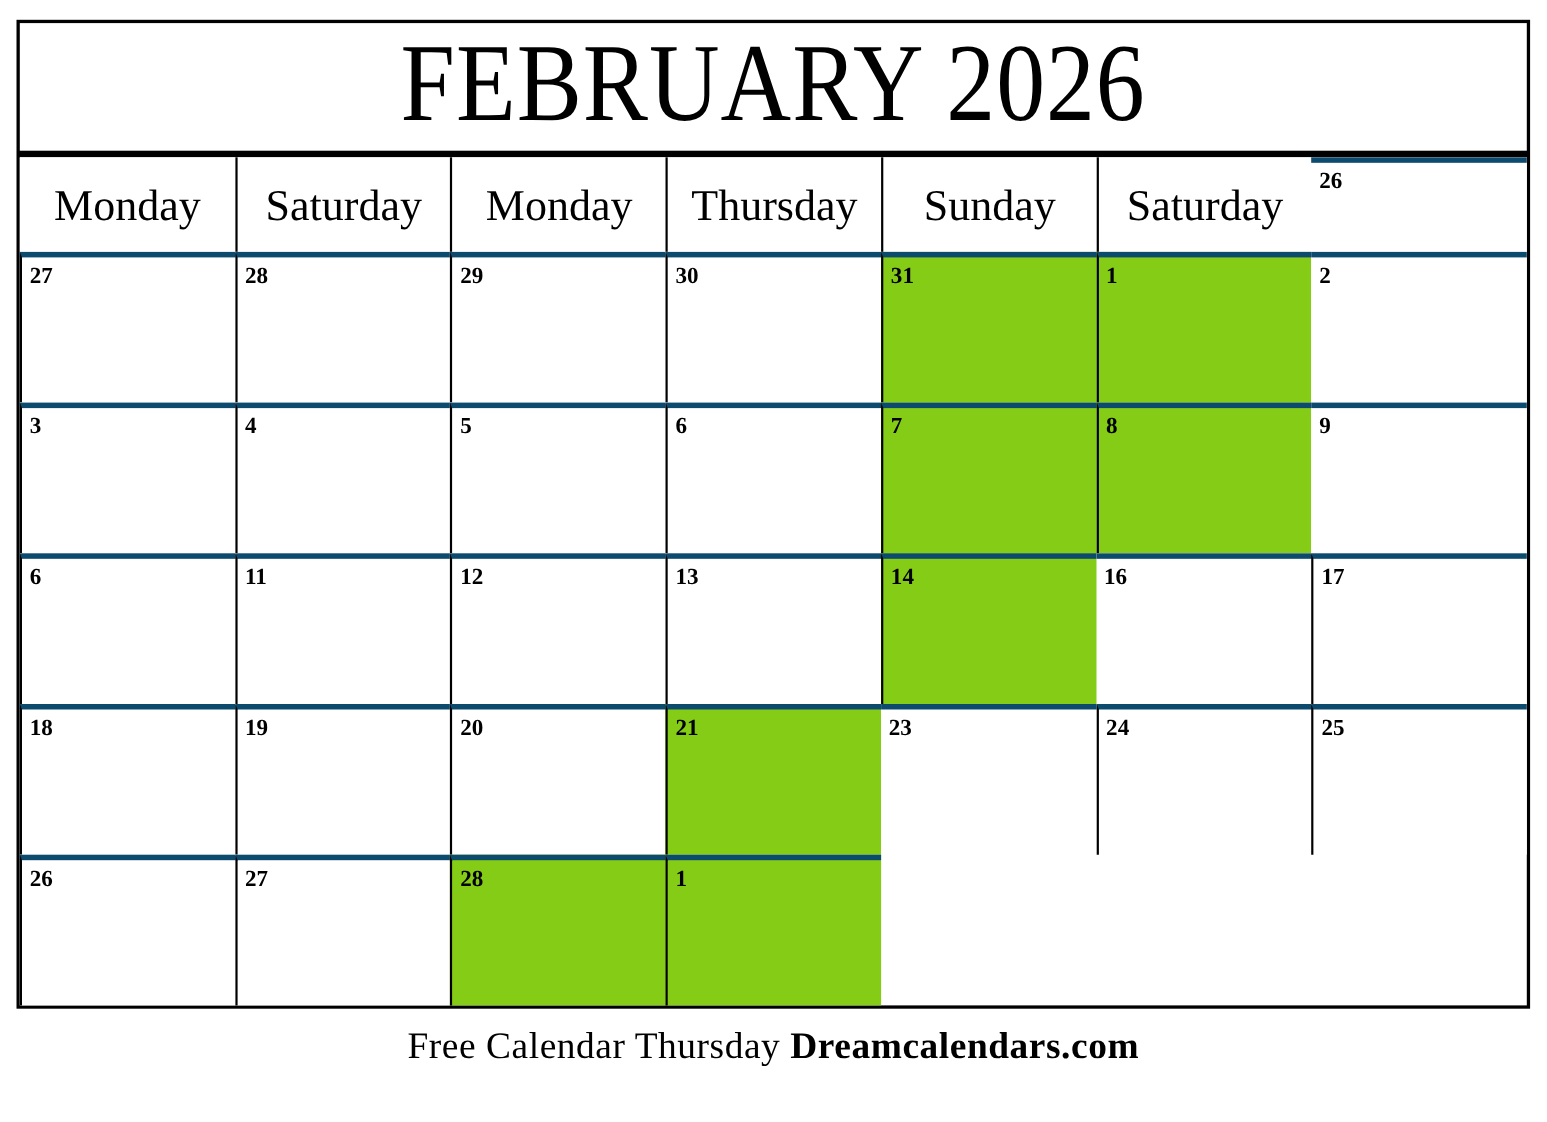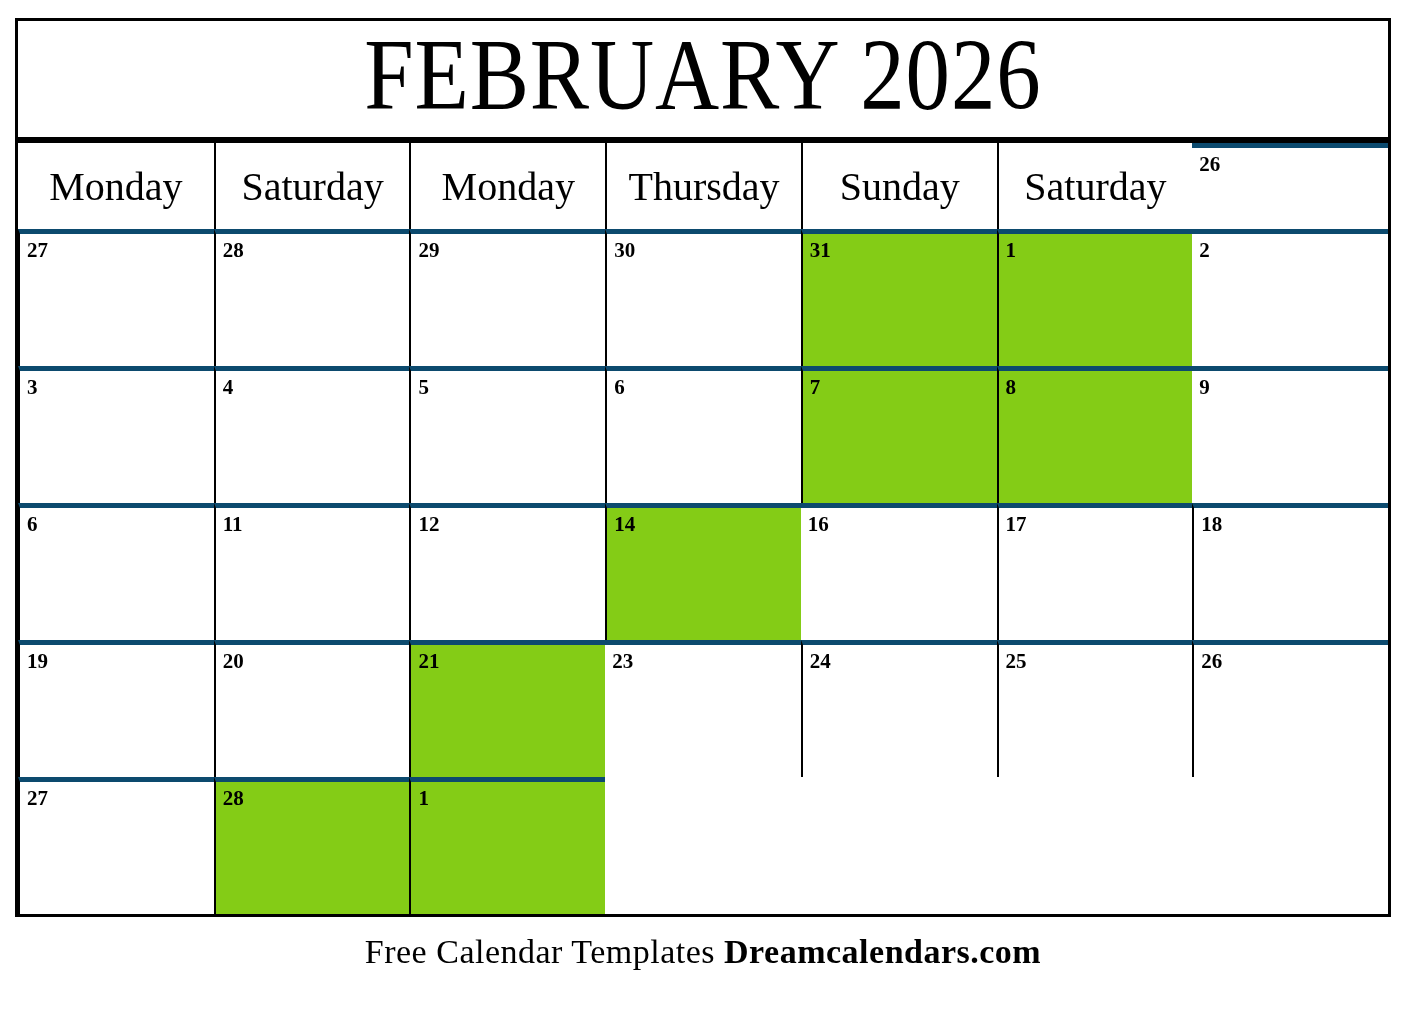--- a/index.html
+++ b/index.html
@@ -99,20 +99,21 @@
       <div class="cell day">4</div>
       <div class="cell day">5</div>
       <div class="cell day">6</div>
       <div class="cell day weekend">7</div>
       <div class="cell day weekend">8</div>
 
       <div class="cell day col1">9</div>
       <div class="cell day">6</div>
       <div class="cell day">11</div>
       <div class="cell day">12</div>
+      <div class="cell day">13</div>
       <div class="cell day weekend">14</div>
 
       <div class="cell day col1">16</div>
       <div class="cell day">17</div>
       <div class="cell day">18</div>
       <div class="cell day">19</div>
       <div class="cell day">20</div>
       <div class="cell day weekend">21</div>
 
       <div class="cell day col1">23</div>
@@ -120,16 +121,16 @@
       <div class="cell day">25</div>
       <div class="cell day">26</div>
       <div class="cell day">27</div>
       <div class="cell day weekend">28</div>
       <div class="cell day weekend">1</div>
 
     </div>
   </div>
 
   <div class="footer">
-    <span>Free Calendar Templates </span><span class="brand">Dreamcalendars.com</span>
+    <span>Free Calendar Thursday </span><span class="brand">Dreamcalendars.com</span>
   </div>
 
 </div>
 
 </body></html>

